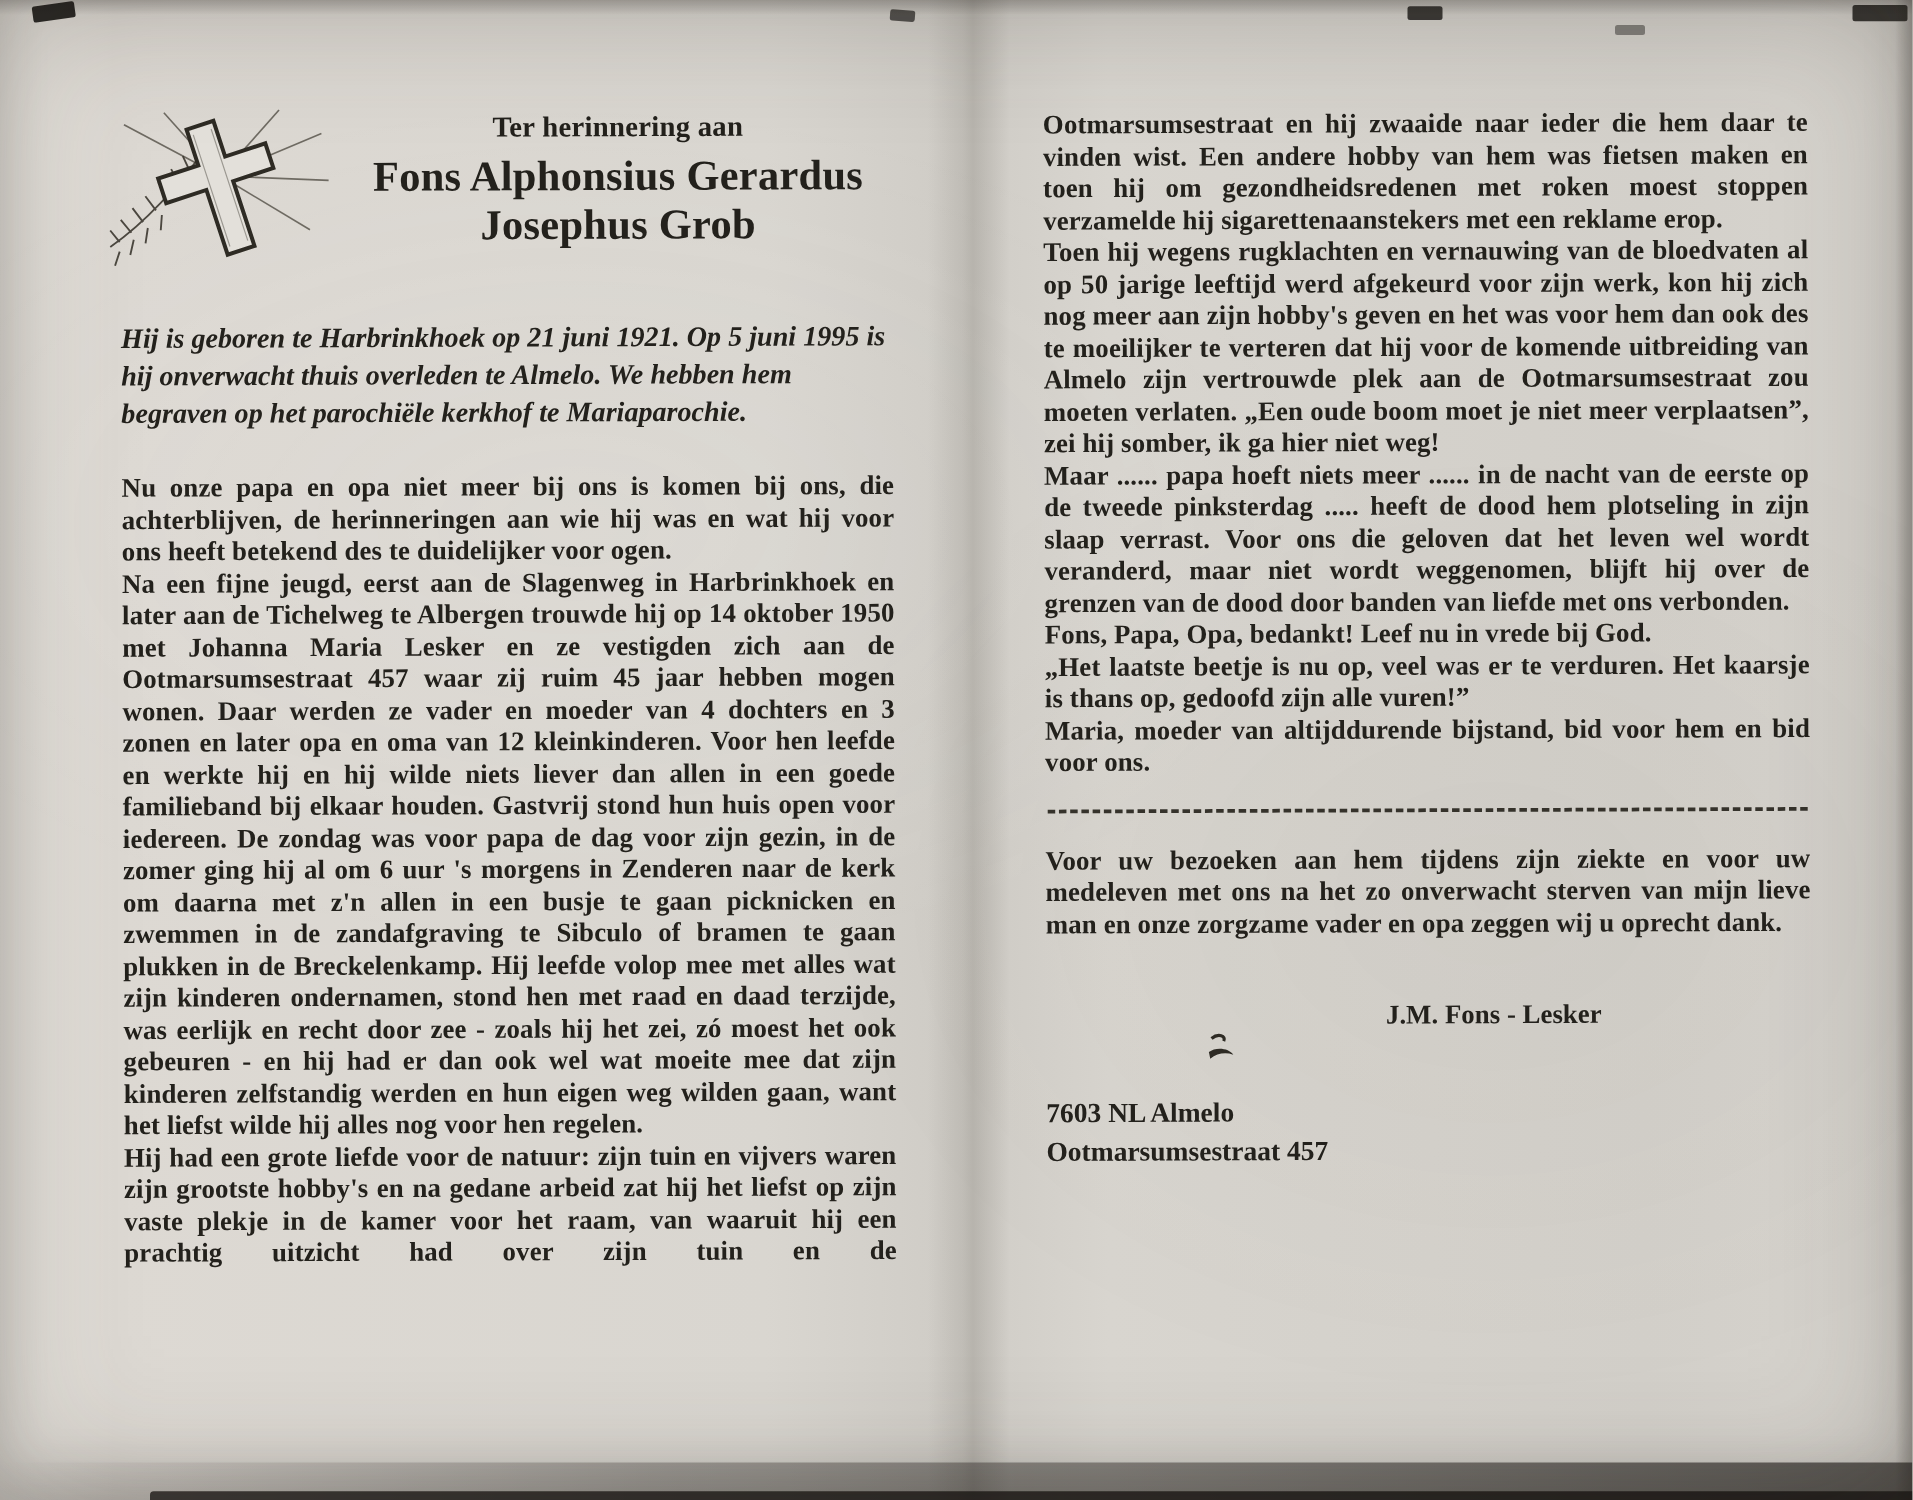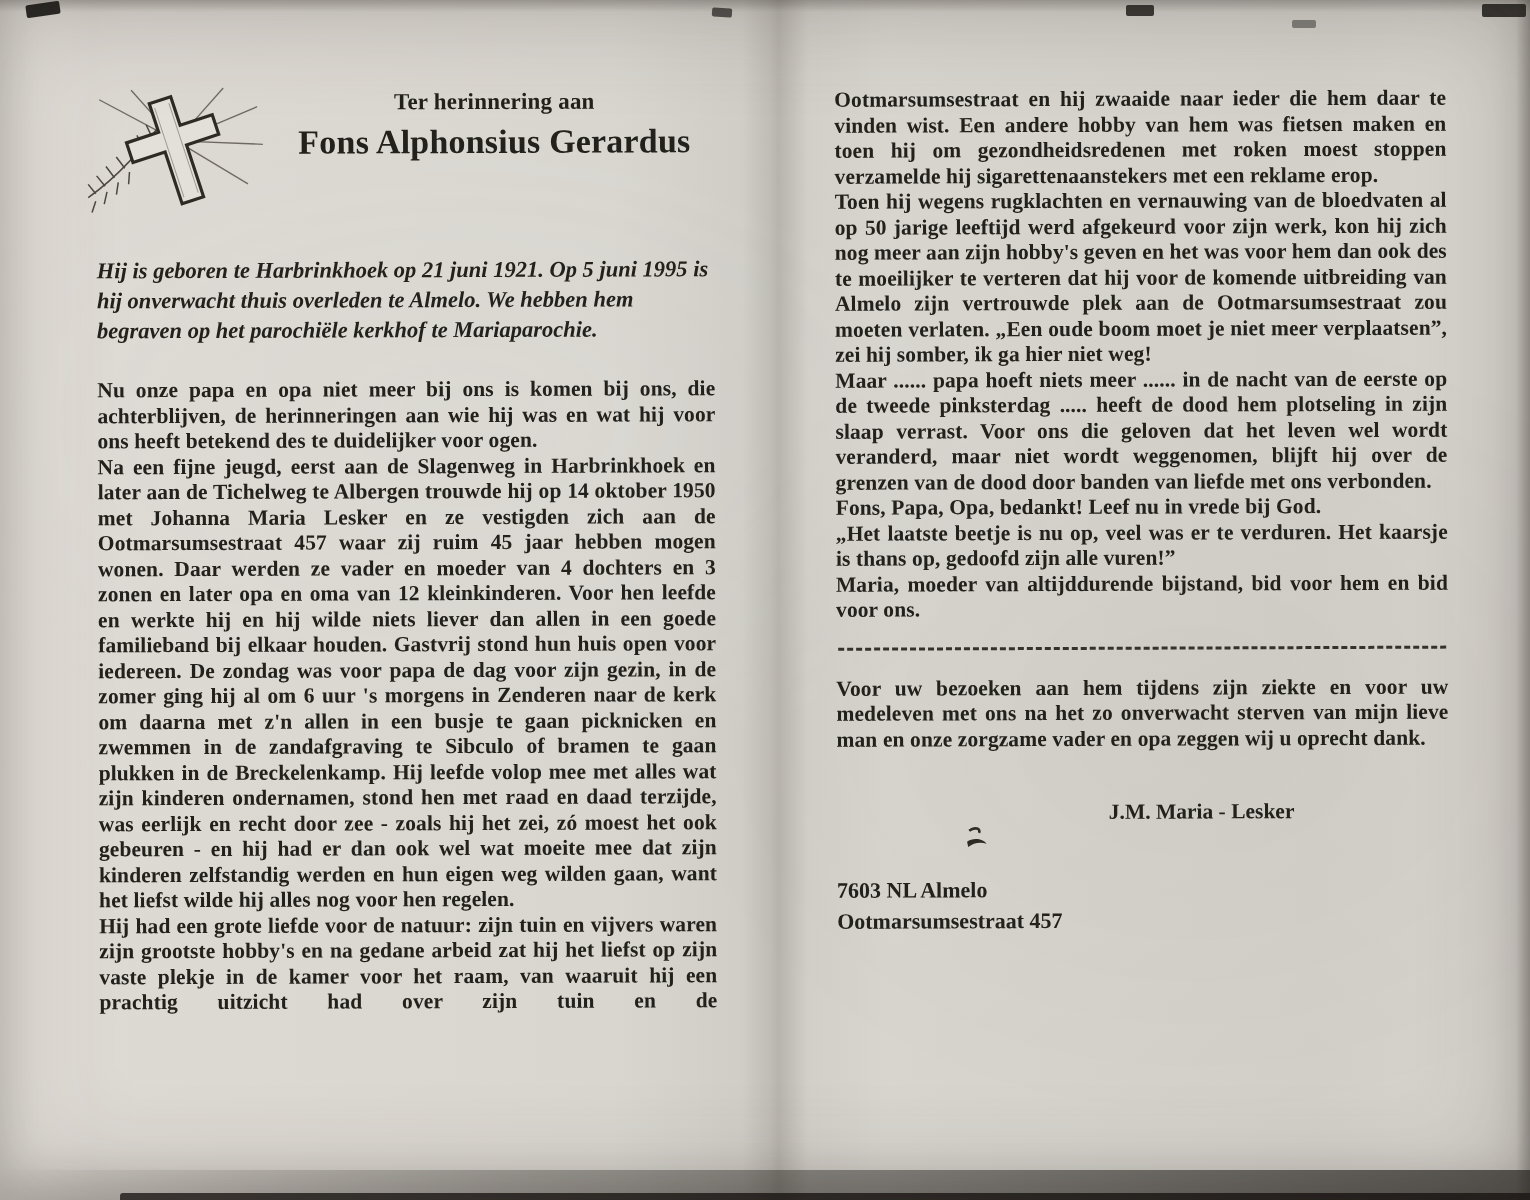--- a/index.html
+++ b/index.html
@@ -86,21 +86,21 @@
             <path d="M14 118 l-8 -10 M24 110 l-9 -11 M34 101 l-9 -12 M45 91 l-9 -12 M55 80 l-8 -13 M65 69 l-7 -13 M74 58 l-6 -13 M82 47 l-5 -13"></path>
             <path d="M14 126 l-4 12 M26 116 l-3 13 M38 106 l-2 13 M50 95 l-1 13"></path>
           </g>
           <g transform="rotate(-18 100 72)">
             <path d="M88 16 L112 16 L112 48 L148 48 L148 70 L112 70 L112 128 L88 128 L88 70 L52 70 L52 48 L88 48 Z" fill="#e3e0da" stroke="#2e2b24" stroke-width="3.4"></path>
             <path d="M92 22 L92 122 M108 22 L108 122" stroke="#55514a" stroke-width="1" opacity="0.5" fill="none"></path>
           </g>
         </svg>
         <div class="head-text">
           <div class="memoriam">Ter herinnering aan</div>
-          <h1 class="name"><span>Fons Alphonsius Gerardus</span><br></h1>
+          <h1 class="name"><span>Fons Alphonsius Gerardus</span><br><span>Josephus Grob</span></h1>
         </div>
       </div>
 
       <p class="intro">Hij is geboren te Harbrinkhoek op 21 juni 1921. Op 5 juni 1995 is hij onverwacht thuis overleden te Almelo. We hebben hem begraven op het parochiële kerkhof te Mariaparochie.</p>
 
       <p class="body first">Nu onze papa en opa niet meer bij ons is komen bij ons, die achterblijven, de herinneringen aan wie hij was en wat hij voor ons heeft betekend des te duidelijker voor ogen.</p>
       <p class="body">Na een fijne jeugd, eerst aan de Slagenweg in Harbrinkhoek en later aan de Tichelweg te Albergen trouwde hij op 14 oktober 1950 met Johanna Maria Lesker en ze vestigden zich aan de Ootmarsumsestraat 457 waar zij ruim 45 jaar hebben mogen wonen. Daar werden ze vader en moeder van 4 dochters en 3 zonen en later opa en oma van 12 kleinkinderen. Voor hen leefde en werkte hij en hij wilde niets liever dan allen in een goede familieband bij elkaar houden. Gastvrij stond hun huis open voor iedereen. De zondag was voor papa de dag voor zijn gezin, in de zomer ging hij al om 6 uur 's morgens in Zenderen naar de kerk om daarna met z'n allen in een busje te gaan picknicken en zwemmen in de zandafgraving te Sibculo of bramen te gaan plukken in de Breckelenkamp. Hij leefde volop mee met alles wat zijn kinderen ondernamen, stond hen met raad en daad terzijde, was eerlijk en recht door zee - zoals hij het zei, zó moest het ook gebeuren - en hij had er dan ook wel wat moeite mee dat zijn kinderen zelfstandig werden en hun eigen weg wilden gaan, want het liefst wilde hij alles nog voor hen regelen.</p>
       <p class="body runs-on">Hij had een grote liefde voor de natuur: zijn tuin en vijvers waren zijn grootste hobby's en na gedane arbeid zat hij het liefst op zijn vaste plekje in de kamer voor het raam, van waaruit hij een prachtig uitzicht had over zijn tuin en de</p>
     </div>
 
@@ -114,21 +114,21 @@
 
       <div class="sep"></div>
 
       <p class="body">Voor uw bezoeken aan hem tijdens zijn ziekte en voor uw medeleven met ons na het zo onverwacht sterven van mijn lieve man en onze zorgzame vader en opa zeggen wij u oprecht dank.</p>
 
       <div class="sig-block">
         <svg class="ink-mark" viewBox="0 0 24 24" aria-hidden="true">
           <path d="M5 6 C 10 2, 16 4, 14 8" stroke="#2e2b24" stroke-width="2.4" fill="none"></path>
           <path d="M3 16 C 8 12, 18 13, 21 18 C 15 16, 9 17, 4 21 Z" fill="#2e2b24"></path>
         </svg>
-        <div>J.M. Maria - Lesker</div>
+        <div>J.M. Fons - Lesker</div>
       </div>
 
       <div class="addr-block">
         <div>7603 NL  Almelo</div>
         <div>Ootmarsumsestraat 457</div>
       </div>
     </div>
 
   </div>
 

